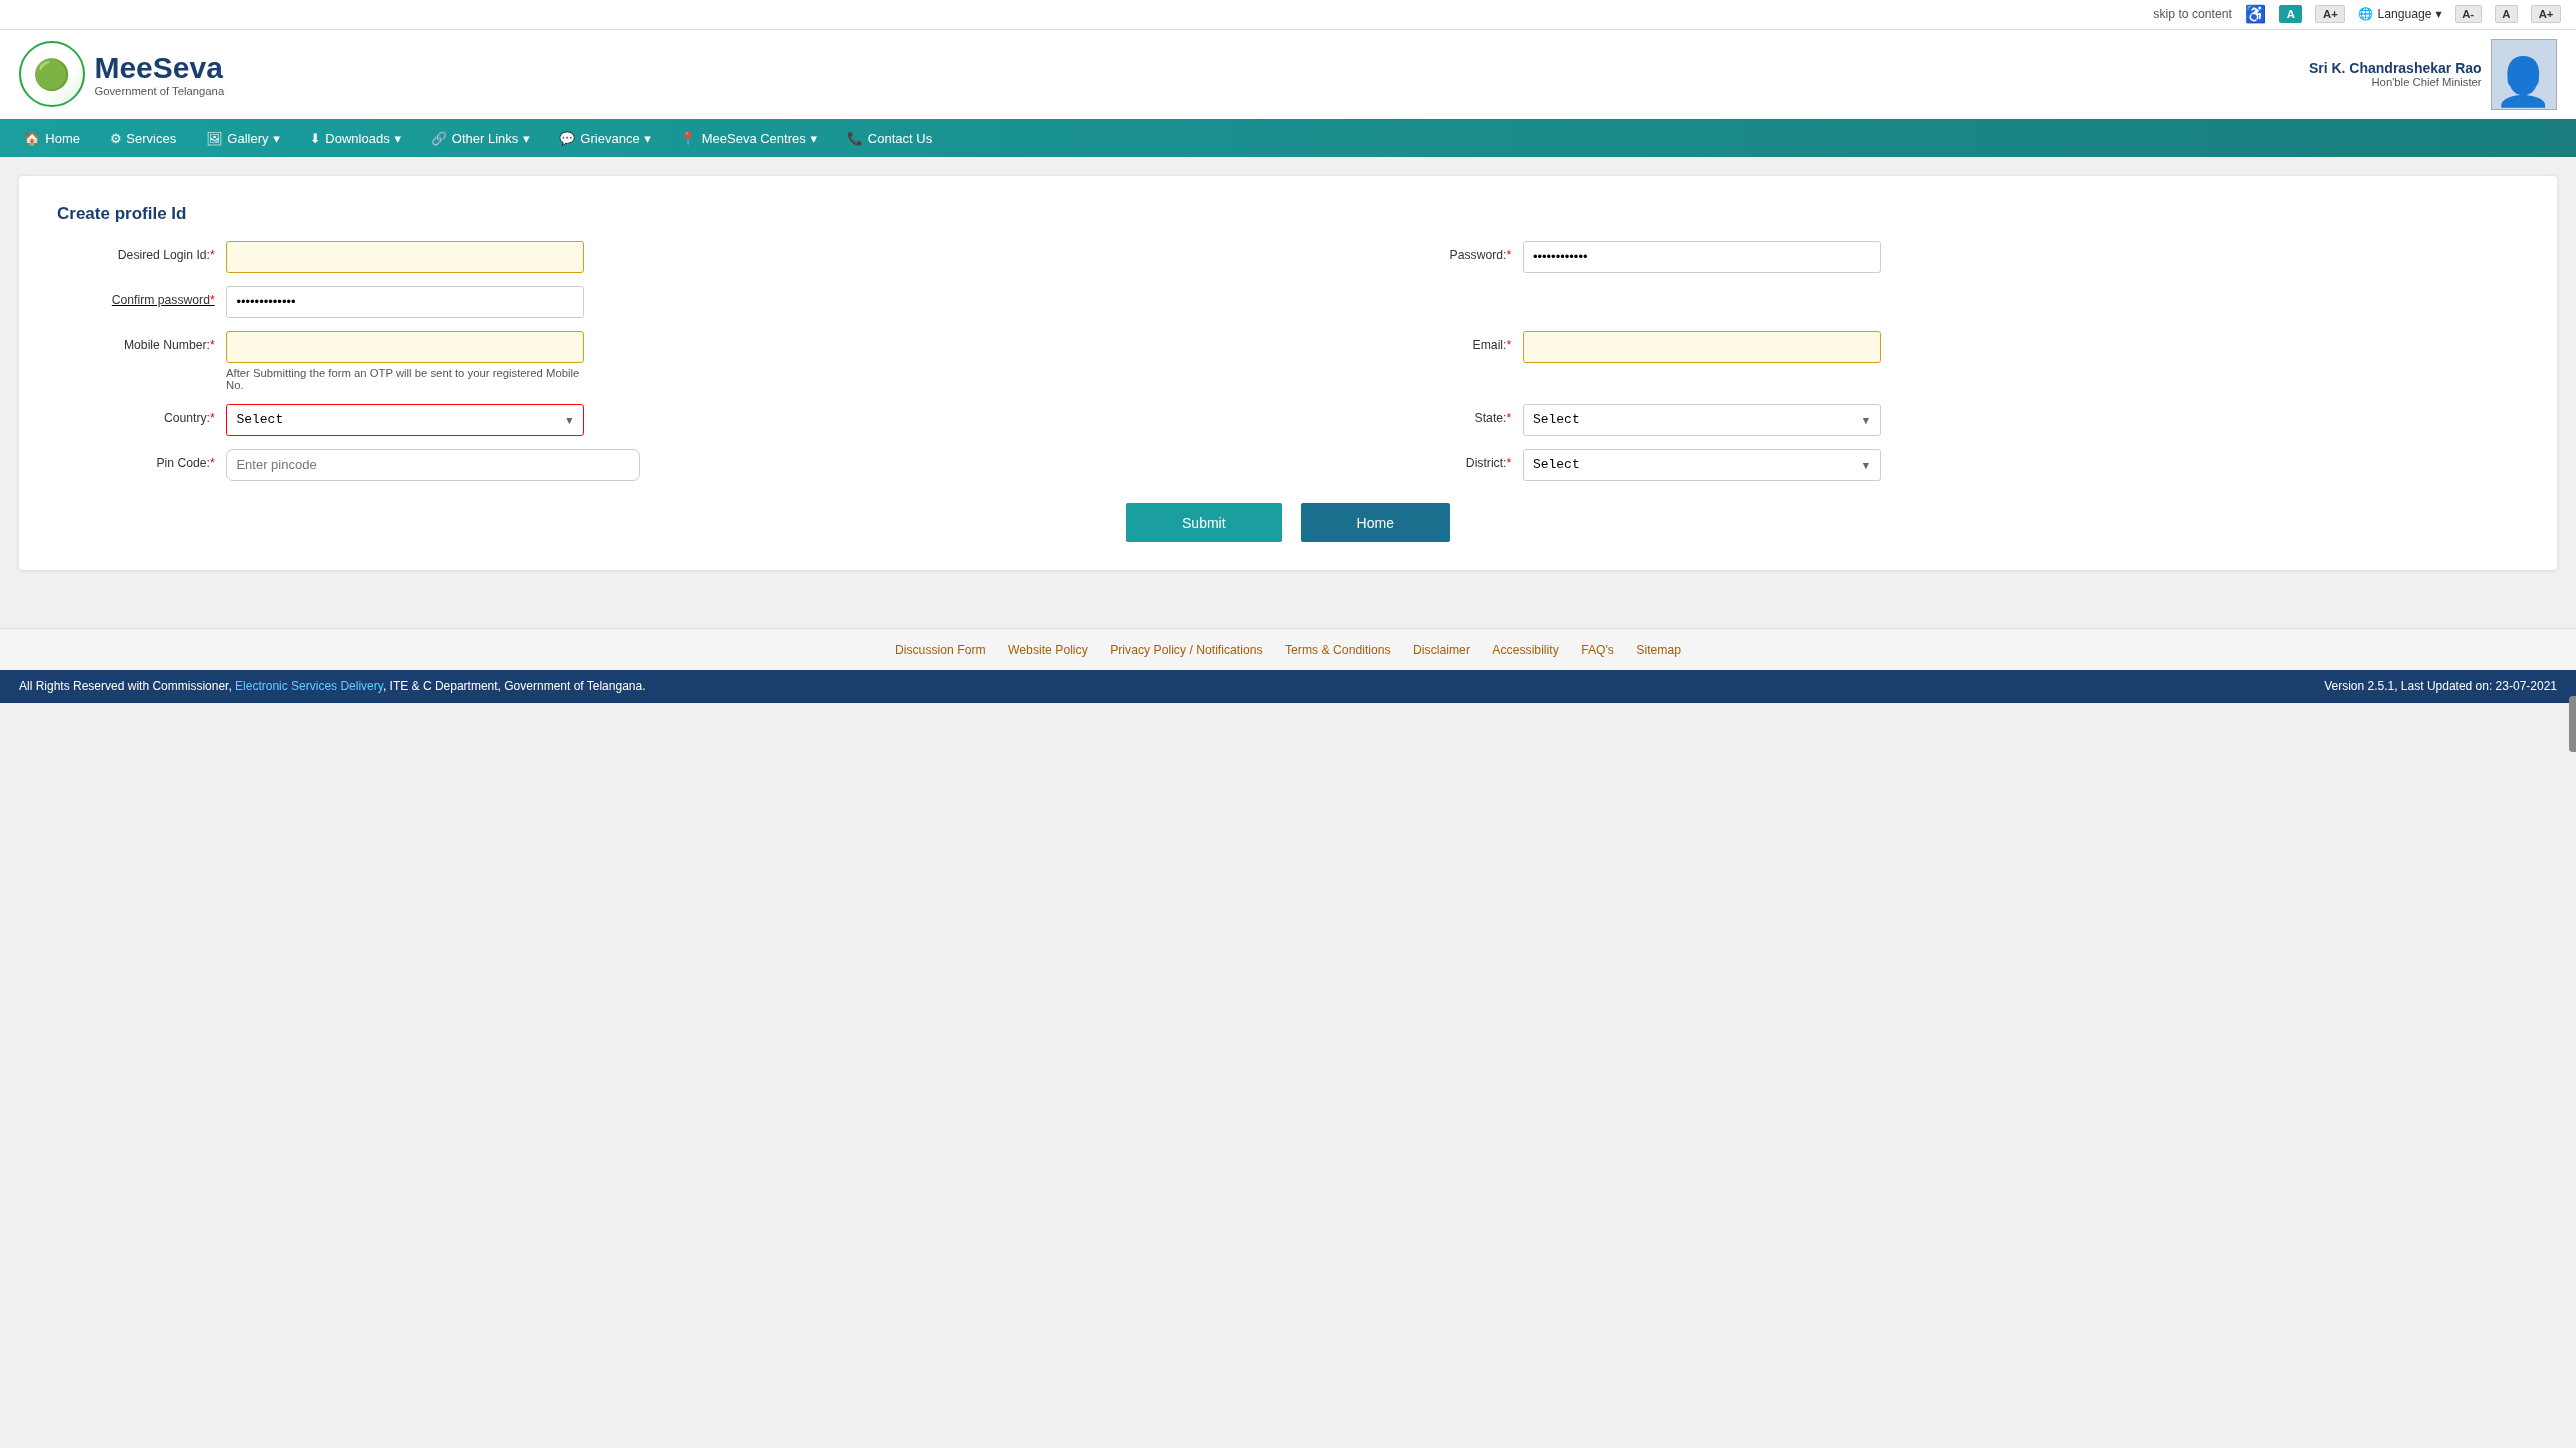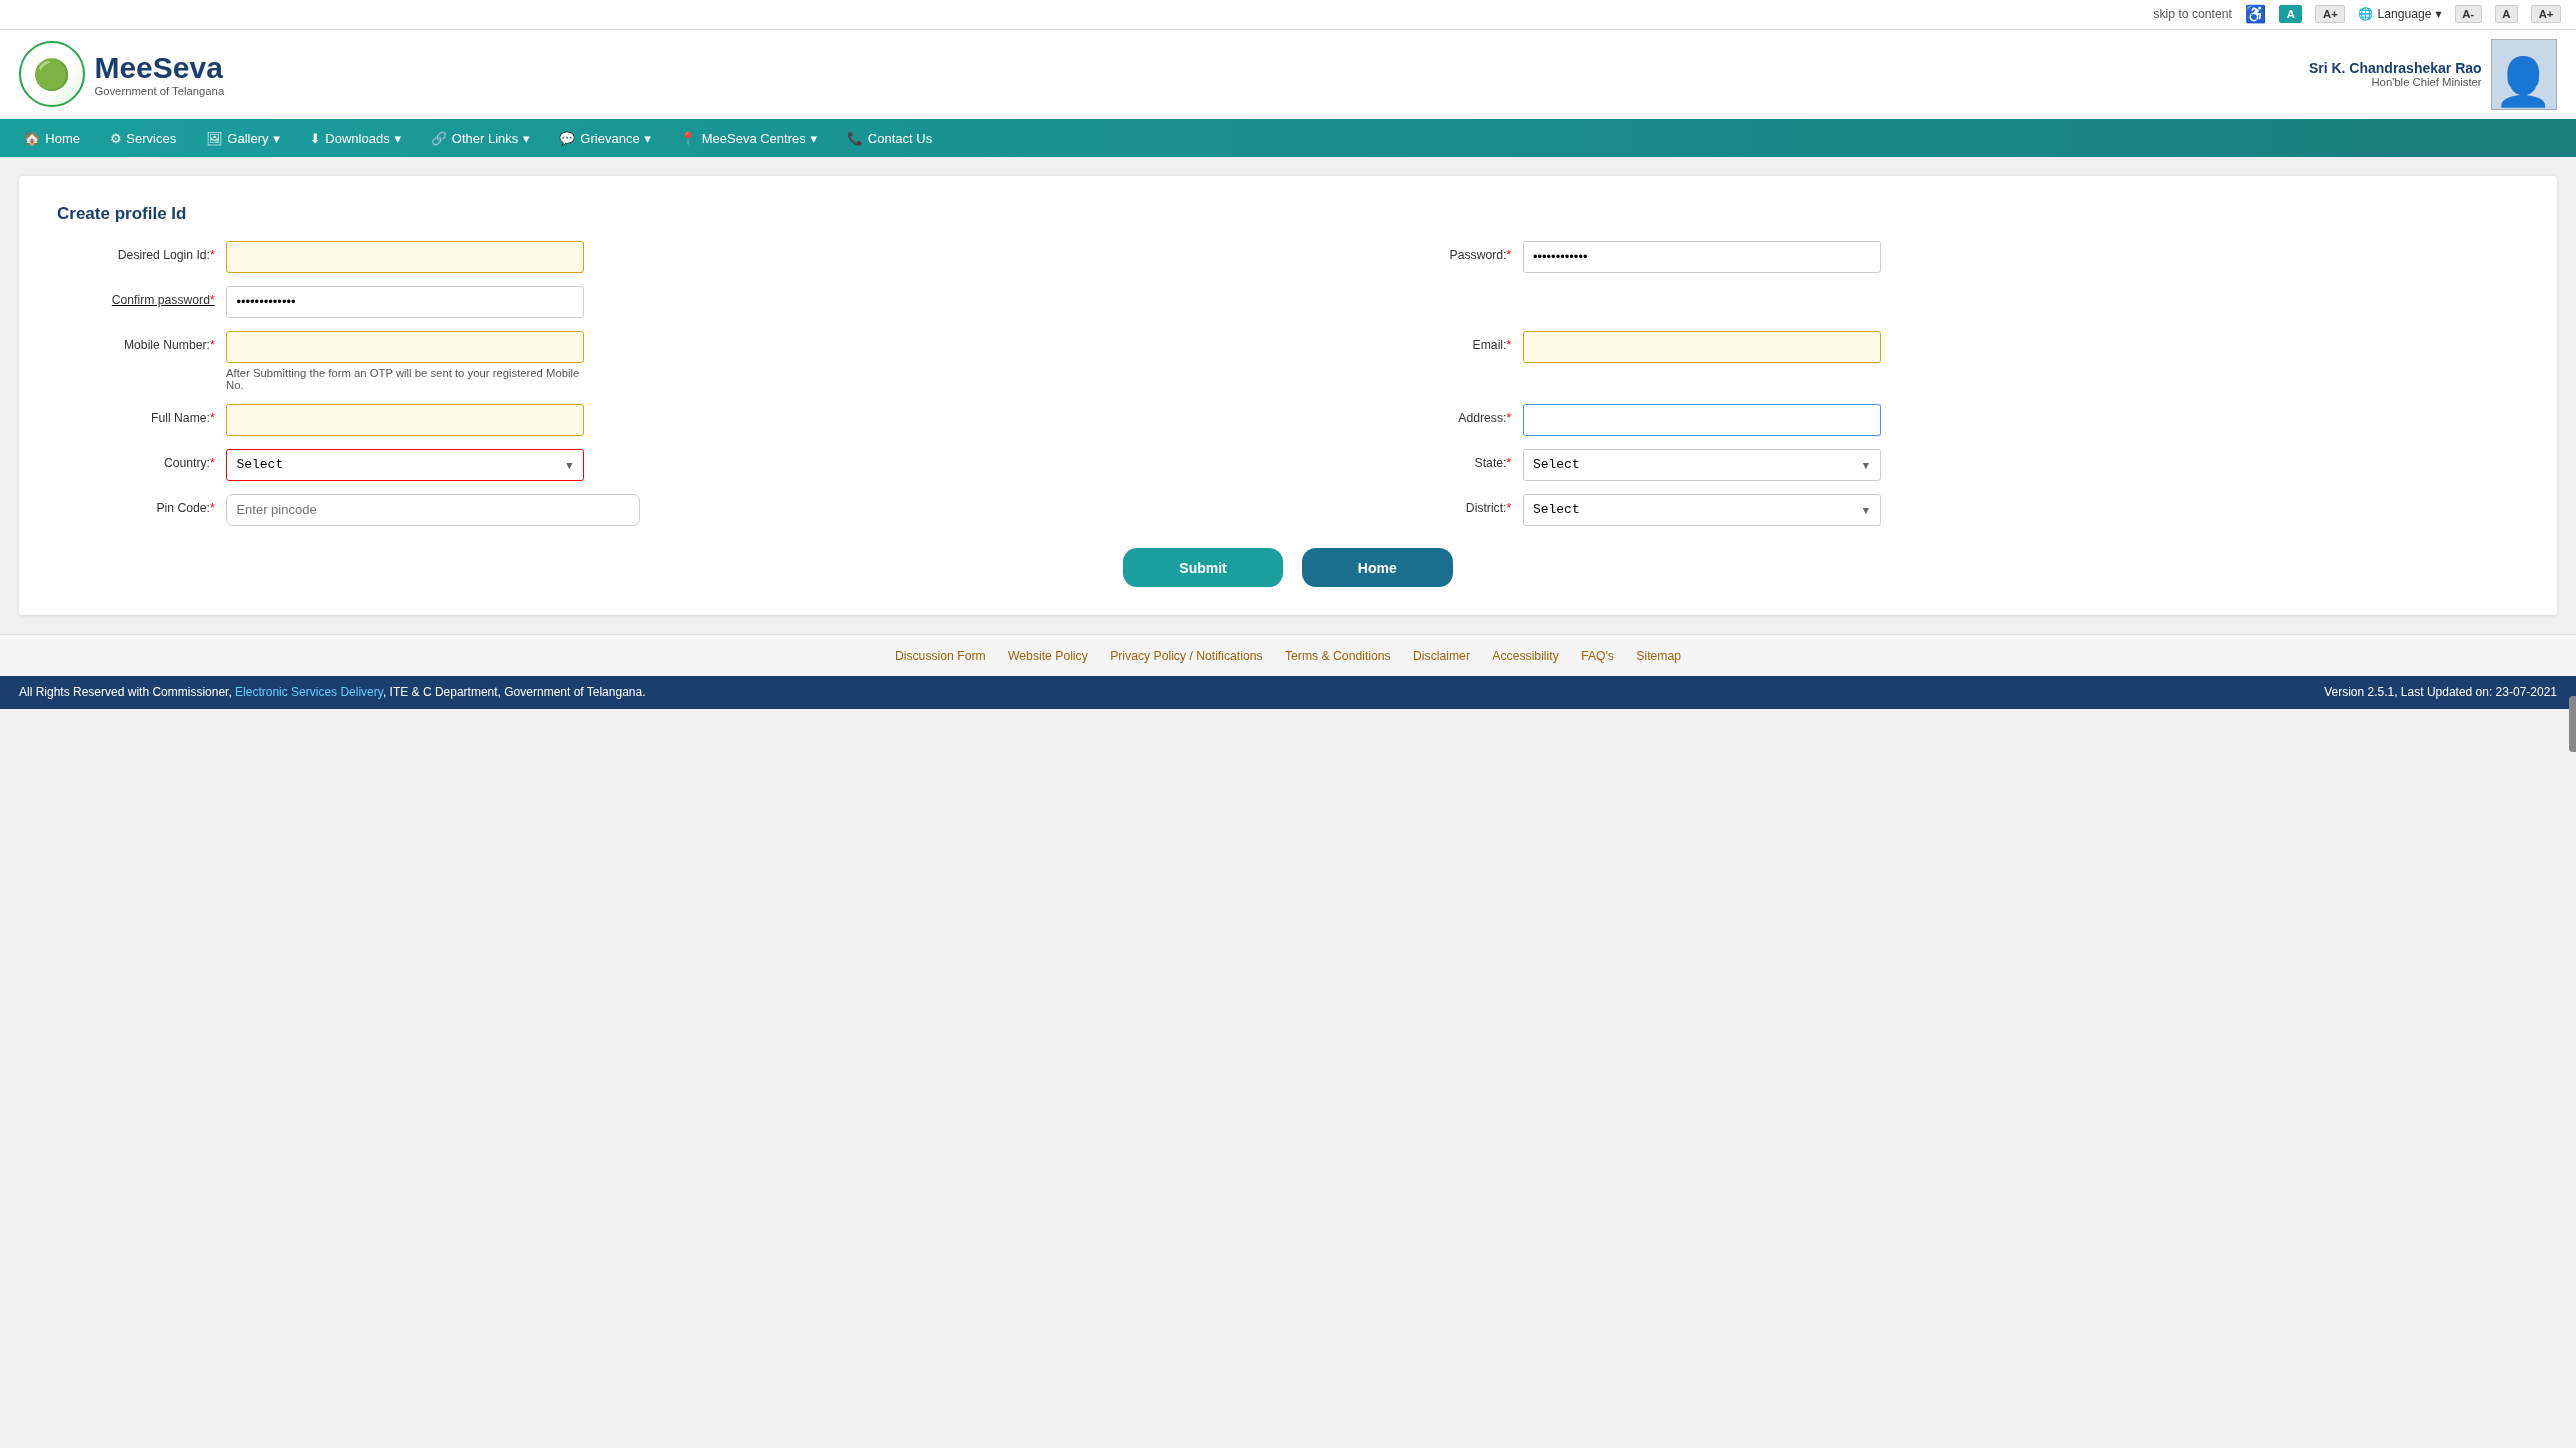--- a/index.html
+++ b/index.html
@@ -184,24 +184,24 @@
     
     .btn-row {
       display: flex;
       justify-content: center;
       gap: 19px;
       margin-top: 22.6px;
     }
     .btn {
       padding: 11.3px 56px;
       border: none;
-      border-radius: 14px;
+      border-radius: 2px;
       font-size: 14px;
       cursor: pointer;
-      font-weight: bold;
+      font-weight: normal;
     }
     .btn-submit { background: #1a9e9e; color: #fff; }
     .btn-home { background: #1a6e8e; color: #fff; }
 
     
     .footer-links {
       background: #f5f5f5;
       text-align: center;
       padding: 13px;
       border-top: 0.9px solid #ddd;
@@ -372,40 +372,20 @@
           <div class="field-label-cell">
             <span>Email:</span><span style="color:red;">*</span>
           </div>
           <div class="field-input-cell">
             <input type="email" class="form-input highlighted" style="width: 358px;">
           </div>
         </div>
       </div>
     </div>
 
-    <div class="fields-row">
-      <div class="fields-row-two" style="width:100%;">
-        <div class="half">
-          <div class="field-label-cell">
-            <span>Full Name:</span><span style="color:red;">*</span>
-          </div>
-          <div class="field-input-cell">
-            <input type="text" class="form-input highlighted" style="width: 358px;">
-          </div>
-        </div>
-        <div class="half" style="margin-left:75px;">
-          <div class="field-label-cell">
-            <span>Address:</span><span style="color:red;">*</span>
-          </div>
-          <div class="field-input-cell">
-            <input type="text" class="form-input blue-focus" style="width: 358px;">
-          </div>
-        </div>
-      </div>
-    </div>
 
     <div class="fields-row">
       <div class="fields-row-two" style="width:100%;">
         <div class="half">
           <div class="field-label-cell">
             <span>Country:</span><span style="color:red;">*</span>
           </div>
           <div class="field-input-cell">
             <div class="select-wrapper red-border" style="width:358px;">
               <select class="form-select">

